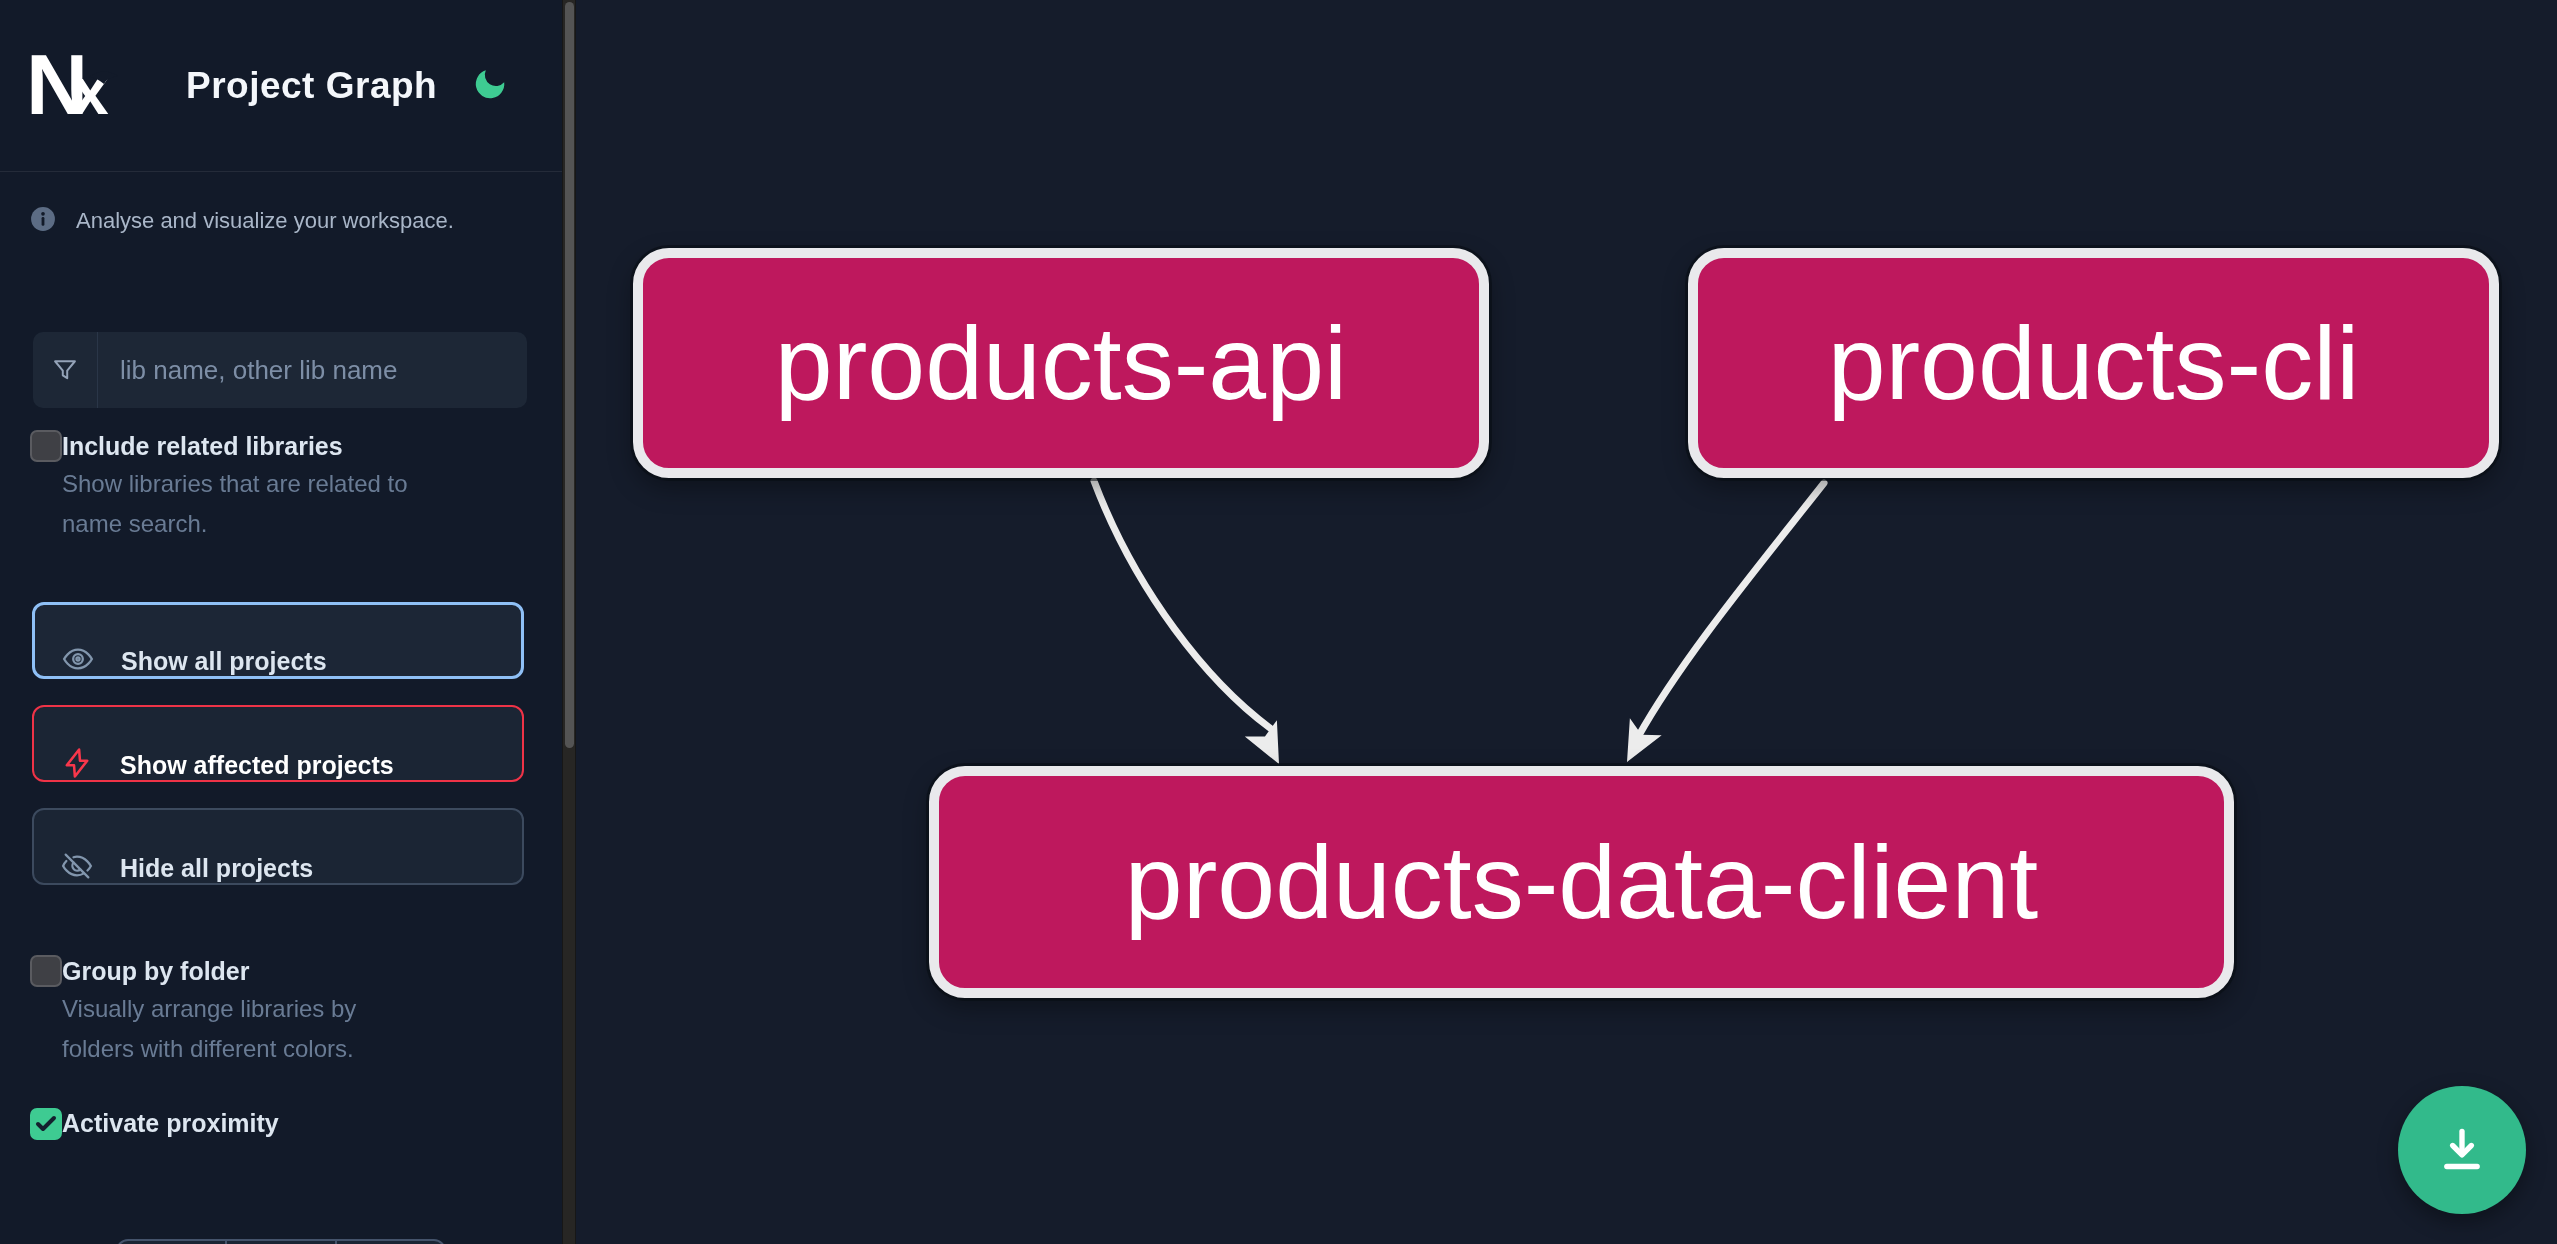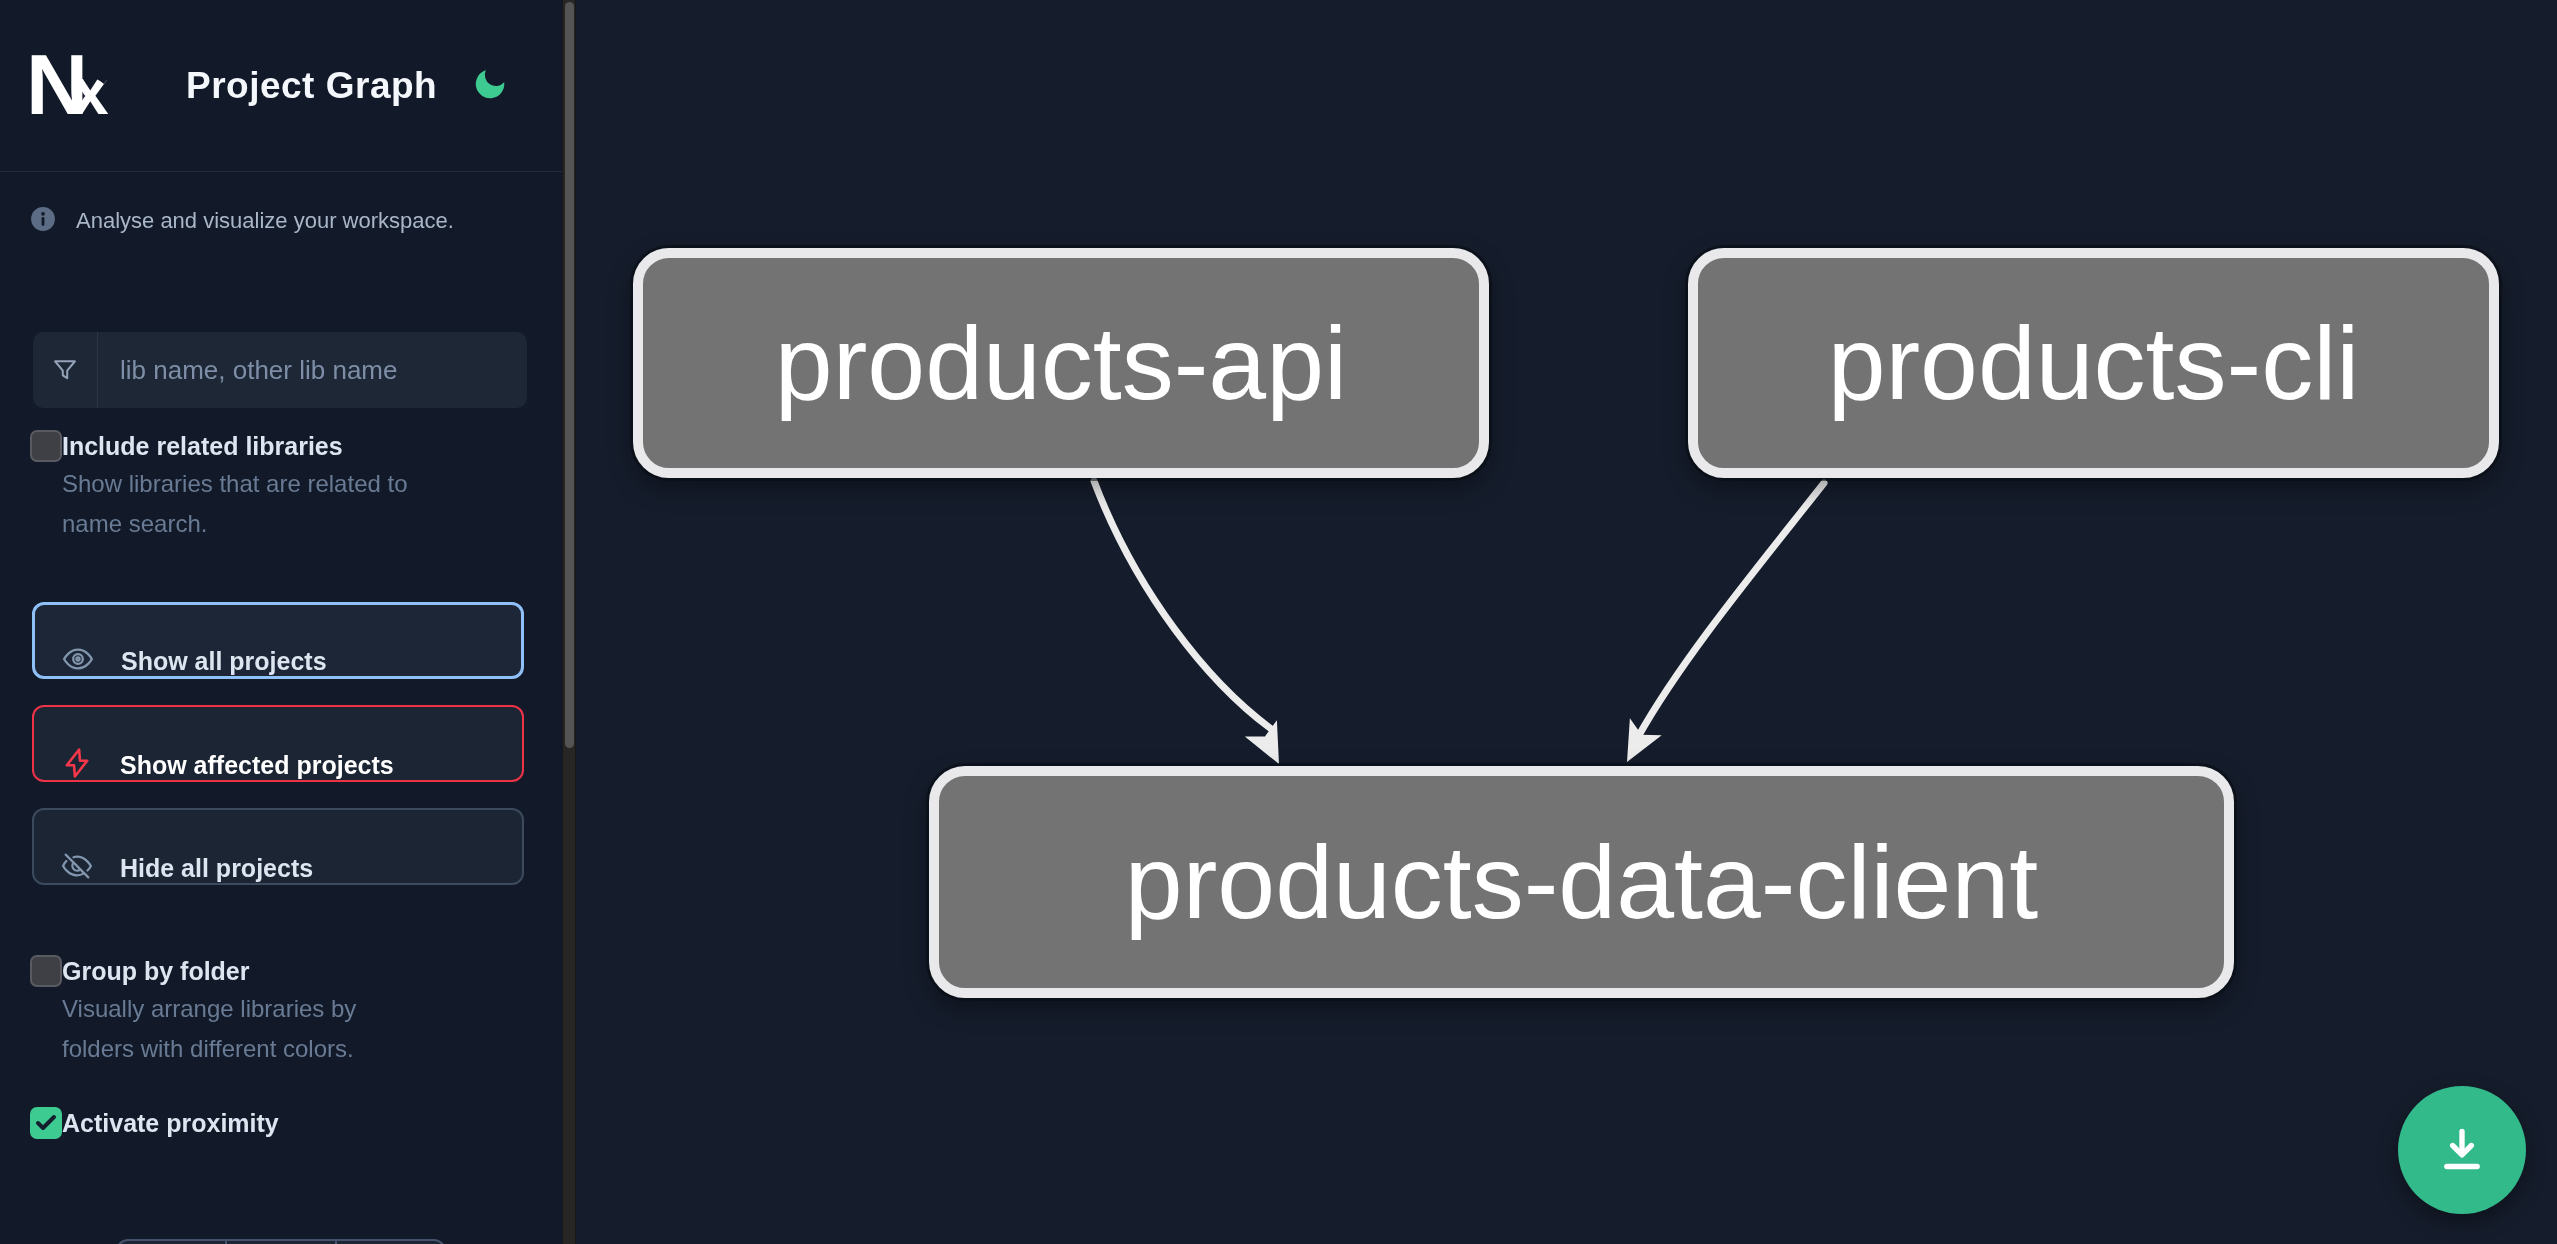--- a/index.html
+++ b/index.html
@@ -27,21 +27,21 @@
   .search-box { position:absolute; left:33px; top:160px; width:494px; height:76px;
                 background:#1d2736; border-radius:10px; display:flex; align-items:center; }
   .search-iconwrap { width:65px; height:100%; display:flex; align-items:center;
                      justify-content:center; border-right:1px solid #2a3648; flex:none; }
   .search-input { flex:1; height:100%; background:transparent; border:none; outline:none;
                   padding:0 22px; font-size:26px; color:#cdd9e8;
                   font-family:"Liberation Sans", sans-serif; }
   .search-input::placeholder { color:#7d8ea6; }
 
   .opt { position:absolute; left:30px; display:flex; width:500px; }
-  .opt-1 { top:256px; } .opt-2 { top:781px; } .opt-3 { top:933px; }
+  .opt-1 { top:256px; } .opt-2 { top:781px; } .opt-3 { top:933px;align-items:center; }
   .checkbox { width:32px; height:32px; border-radius:7px; background:#3f4045;
               border:2px solid #5a5b60; flex:none; margin-top:2px; cursor:pointer;
               display:flex; align-items:center; justify-content:center; }
   .checkbox svg { display:none; }
   .checkbox.checked { background:#3ecb92; border-color:#3ecb92; }
   .checkbox.checked svg { display:block; }
   .opt-label { font-size:25px; font-weight:bold; color:#dde6f0; line-height:36px; }
   .opt-desc { font-size:24px; color:#697b94; line-height:40px; }
 
   .action-btn { position:absolute; left:32px; width:492px; height:77px;
@@ -63,21 +63,21 @@
   
   .scrollbar { position:absolute; left:562px; top:0; width:14px; height:1244px;
                background:#272624; border-left:1px solid #171717; border-right:1px solid #171717; }
   .scroll-thumb { position:absolute; left:2px; top:2px; width:9px; height:746px;
                   background:#545454; border-radius:5px; cursor:pointer; }
 
   
   .canvas { position:absolute; left:576px; top:0; width:1981px; height:1244px;
             background:#151c2b; }
   .edges { position:absolute; left:0; top:0; }
-  .node { position:absolute; background:#737373; border:10px solid #e9e9ec;
+  .node { position:absolute; background:#be185d; border:10px solid #e9e9ec;
           border-radius:36px; display:flex; align-items:center; justify-content:center;
           color:#ffffff; font-size:104px; letter-spacing:0px; cursor:pointer;
           box-shadow:0 0 0 3px rgba(8,12,18,.55), 0 10px 24px rgba(0,0,0,.35); }
   .node-api    { left:57px;   top:248px; width:856px;  height:230px; }
   .node-cli    { left:1112px; top:248px; width:811px;  height:230px; }
   .node-client { left:353px;  top:766px; width:1305px; height:232px; }
 
   .fab { position:absolute; right:31px; bottom:30px; width:128px; height:128px;
          border-radius:50%; background:#32ba8b; border:none; cursor:pointer;
          display:flex; align-items:center; justify-content:center;

